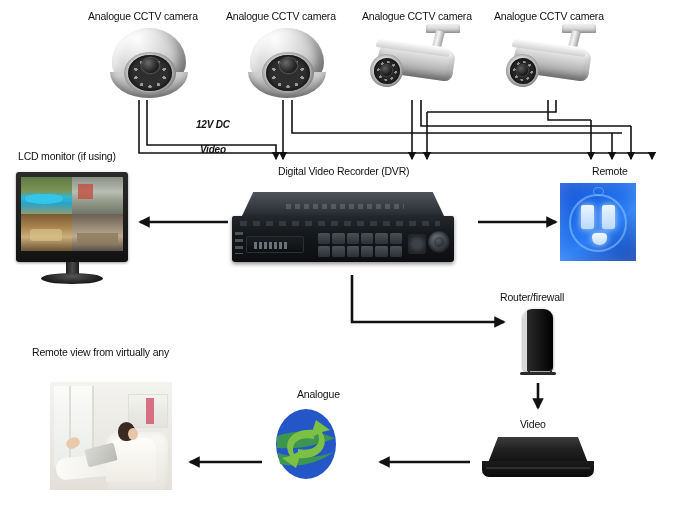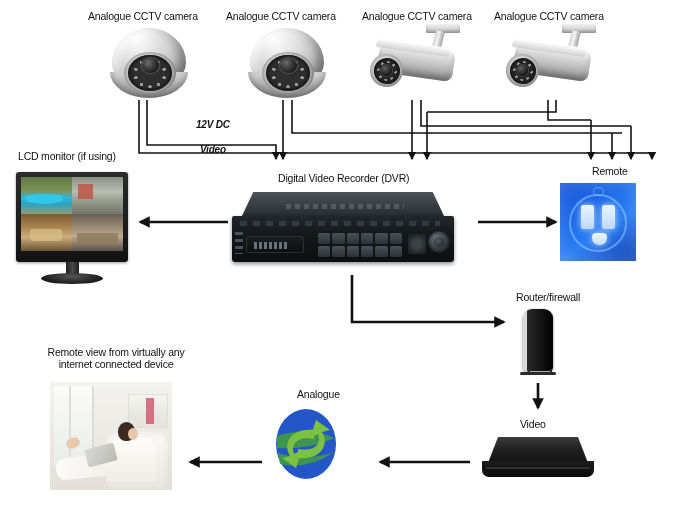--- a/index.html
+++ b/index.html
@@ -21,21 +21,21 @@
     font-family: "Liberation Sans", sans-serif;
     font-weight: normal;
     color: #111;
     white-space: nowrap;
     line-height: 1.15;
     letter-spacing: -0.2px;
   }
   .lbl.cam   { font-size: 10.5px; }
   .lbl.node  { font-size: 10.5px; }
   .lbl.wire  { font-size: 10px; font-style: italic; font-weight: bold; }
-  .lbl.multi { white-space: normal; text-align: center; font-size: 10.5px; }
+  .lbl.multi { white-space: normal; text-align: left; font-size: 10.5px; }
 
   
   #wires { position: absolute; left:0; top:0; width: 684px; height: 505px; }
 
   
   .dome-cam { position: absolute; width: 92px; height: 78px; }
   .dome-body {
     position: absolute; left: 8px; top: 2px;
     width: 74px; height: 60px;
     border-radius: 50% 50% 46% 46% / 58% 58% 42% 42%;
@@ -478,21 +478,21 @@
     <div class="bul-sun"></div>
     <div class="bul-front"></div>
     <div class="bul-ir"></div>
     <div class="bul-lens"></div>
   </div>
 
   <div class="lbl wire" style="left:196px; top:119px;">12V DC</div>
   <div class="lbl wire" style="left:200px; top:144px;">Video</div>
 
   <div class="lbl node" style="left:18px; top:150px;">LCD monitor (if using)</div>
-  <div class="lbl node" style="left:278px; top:172px;">Digital Video Recorder (DVR)</div>
+  <div class="lbl node" style="left:278px; top:165px;">Digital Video Recorder (DVR)</div>
   <div class="lbl node" style="left:592px; top:165px;">Remote</div>
 
   <div class="monitor" style="left:16px; top:172px;">
     <div class="mon-bezel">
       <div class="mon-screen">
         <div class="q q1"></div>
         <div class="q q2"></div>
         <div class="q q3"></div>
         <div class="q q4"></div>
       </div>
@@ -530,21 +530,21 @@
   <div class="outlet" style="left:560px; top:183px;">
     <div class="outlet-plate">
       <div class="outlet-screw"></div>
       <div class="outlet-oval"></div>
       <div class="outlet-s1"></div>
       <div class="outlet-s2"></div>
       <div class="outlet-gnd"></div>
     </div>
   </div>
 
-  <div class="lbl node" style="left:500px; top:291px;margin-left:16px;">Router/firewall</div>
+  <div class="lbl node" style="left:500px; top:291px;">Router/firewall</div>
   <div class="router" style="left:514px; top:309px;">
     <div class="router-body"></div>
     <div class="router-stand"></div>
   </div>
 
   <div class="lbl node" style="left:520px; top:418px;">Video</div>
   <div class="modem" style="left:482px; top:437px;">
     <div class="modem-top"></div>
     <div class="modem-body"></div>
   </div>
@@ -557,21 +557,20 @@
       <path d="M 10 47 Q 38 56 66 46 Q 40 64 12 58 Z" fill="#3f9a46" opacity="0.92"></path>
       <path d="M 46 24 C 24 22 14 36 22 50 L 14 52 L 28 62 L 34 44 L 26 48
                C 22 38 30 30 46 33 Z" fill="#7cc143"></path>
       <path d="M 30 52 C 52 54 62 40 54 26 L 62 24 L 48 14 L 42 32 L 50 28
                C 54 38 46 46 30 43 Z" fill="#7cc143"></path>
     </svg>
   </div>
 
   <div class="lbl multi" style="left:32px; top:346px; width:168px;">
     <span>Remote view from virtually any</span><br>
-    <span>internet connected device</span>
   </div>
   <div class="photo" style="left:50px; top:382px;">
     <div class="ph-bg"></div>
     <div class="ph-window"></div>
     <div class="ph-shelf"></div>
     <div class="ph-book"></div>
     <div class="ph-chair"></div>
     <div class="ph-legs"></div>
     <div class="ph-person-body"></div>
     <div class="ph-person-head"></div>

